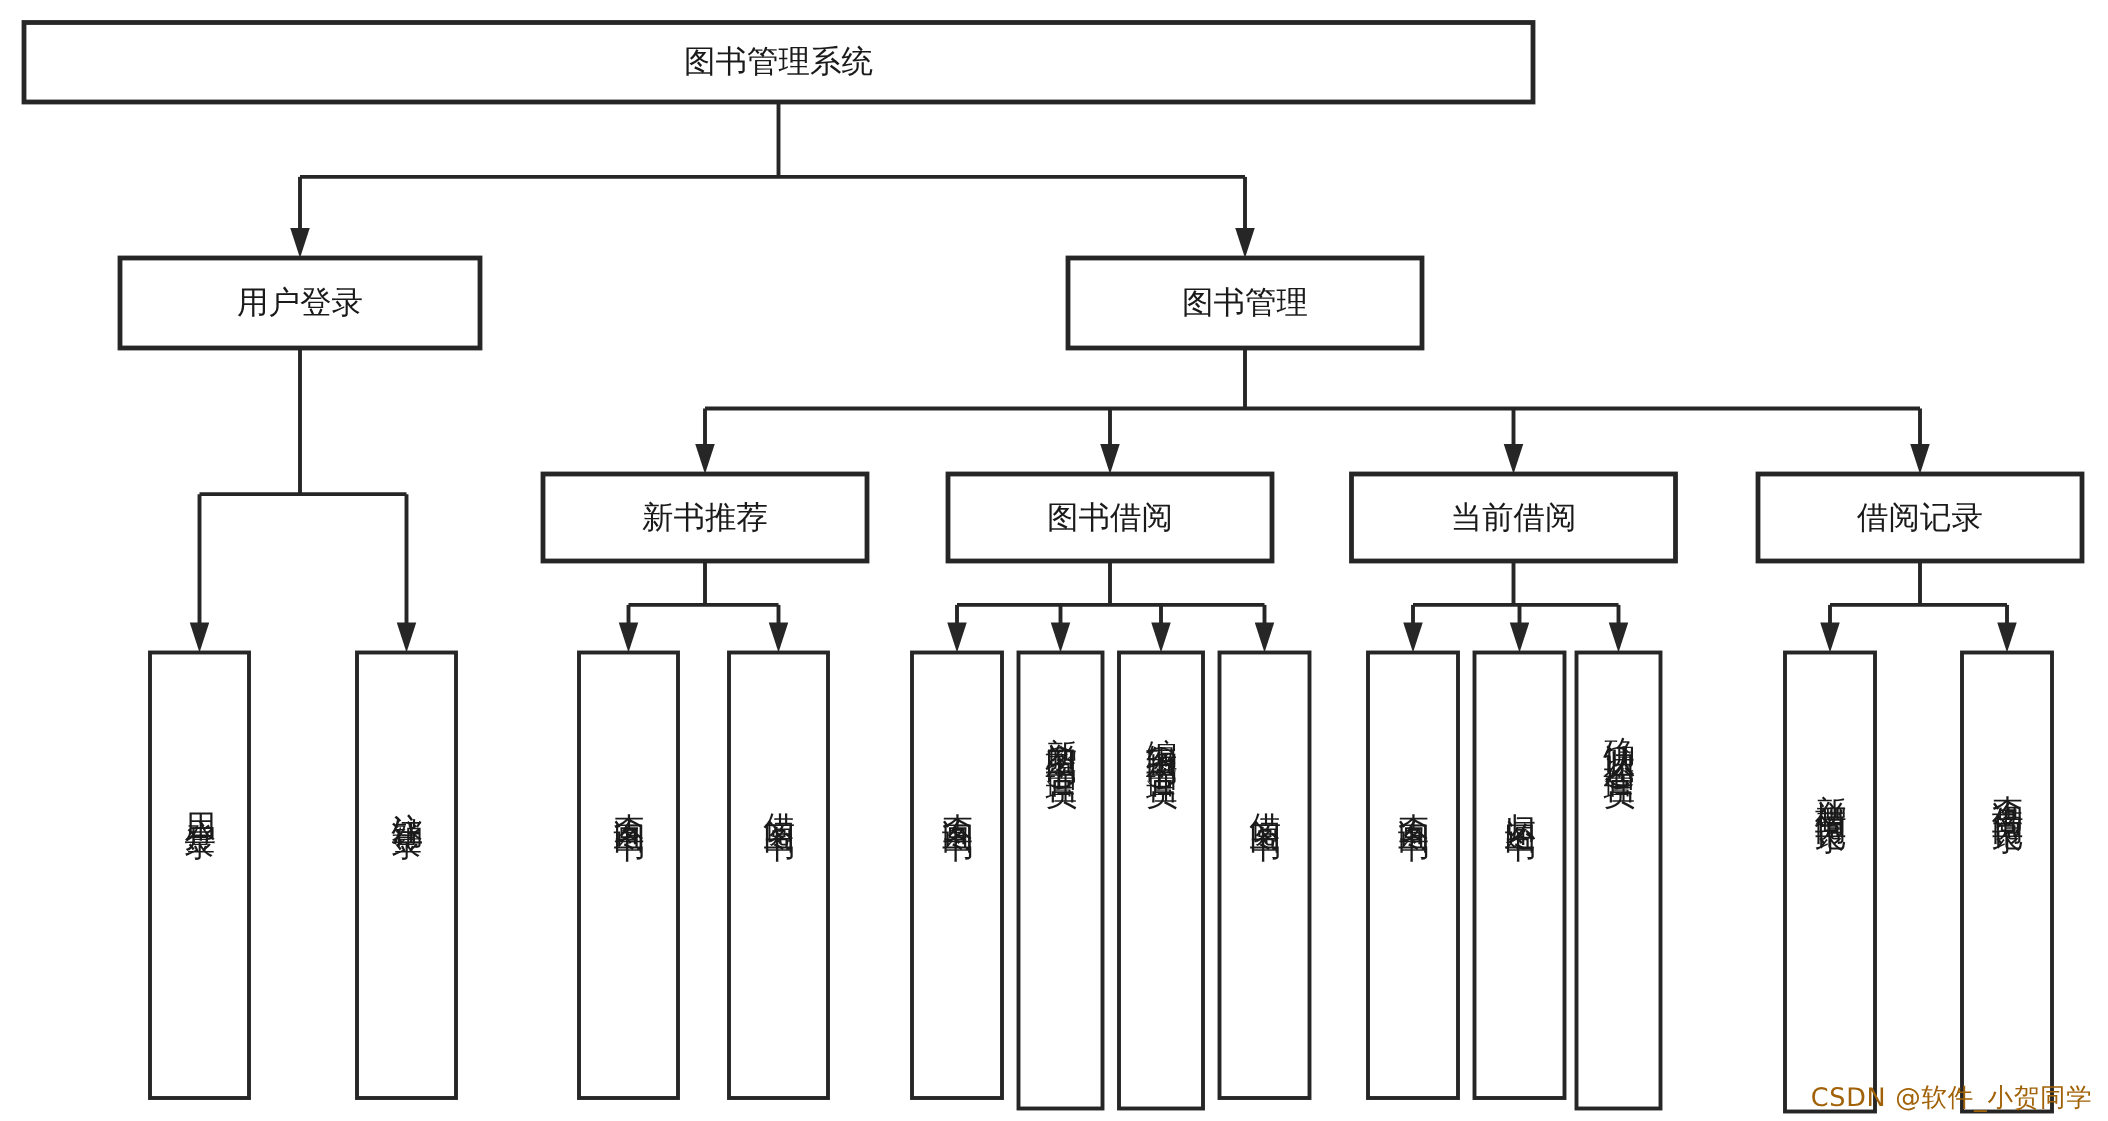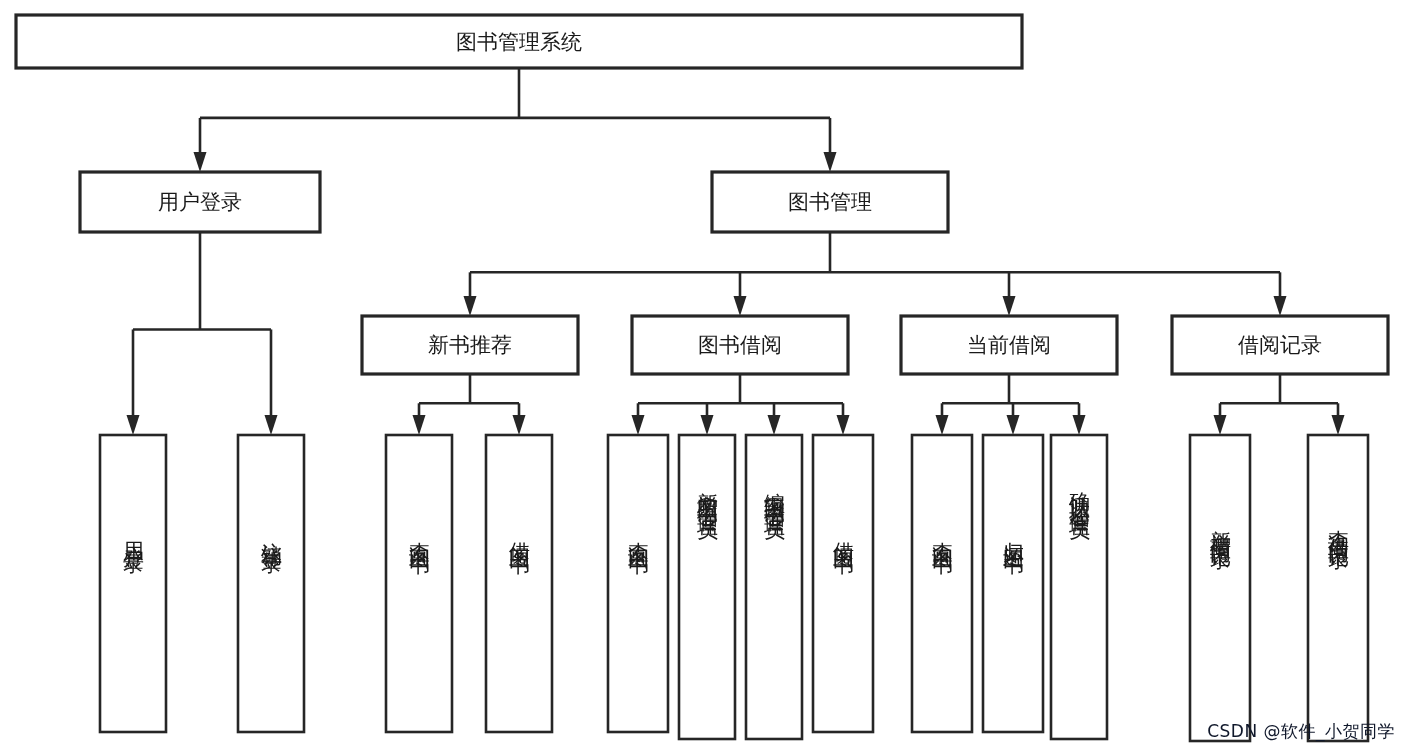--- a/index.html
+++ b/index.html
@@ -68,21 +68,21 @@
     color: #1a1a1a;
     white-space: nowrap;
     text-align: center;
   }
   .watermark {
     position: absolute;
     right: 10px;
     bottom: 4px;
     font-family: "DejaVu Sans", "Liberation Sans", sans-serif;
     font-size: 17px;
-    color: #0f172a;
+    color: #a16207;
     letter-spacing: 0.5px;
     white-space: nowrap;
     pointer-events: none;
   }
 </style>
 </head>
 <body>
 
 <div id="diagram-root">
 

